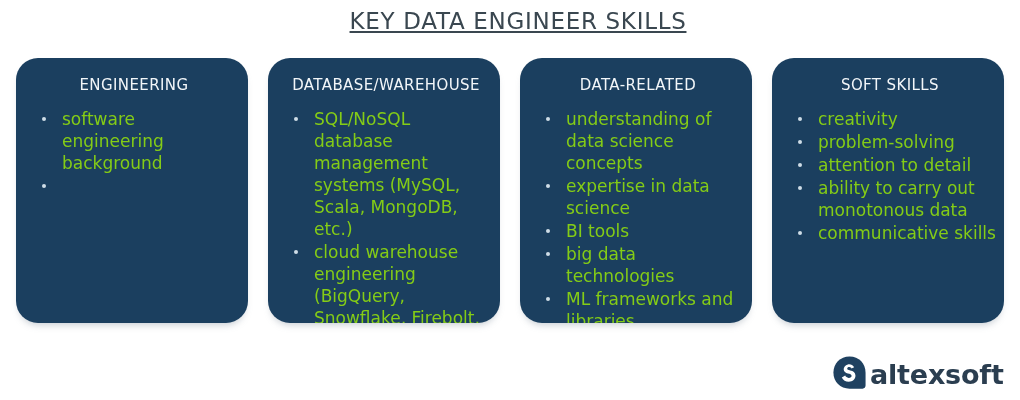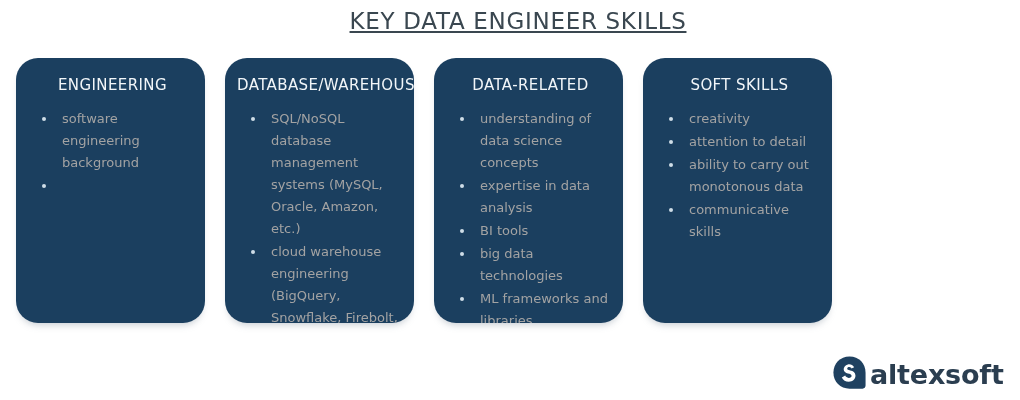--- a/index.html
+++ b/index.html
@@ -40,21 +40,21 @@
     left: 16px;
     top: 58px;
     width: 989px;
     height: 265px;
     display: flex;
     gap: 20px;
   }
 
   .card {
     position: relative;
-    width: 189px;
+    width: 232px;
     height: 265px;
     background: #1b3f5f;
     border-radius: 22px;
     box-shadow: 0 5px 7px -3px rgba(120, 135, 150, 0.40);
     padding: 18px 8px 12px 12px;
     overflow: hidden;
   }
 
   .card-title {
     text-align: center;
@@ -67,22 +67,22 @@
   }
 
   .card-list {
     list-style: none;
     margin-top: 14px;
     padding-left: 12px;
   }
 
   .card-list li {
     position: relative;
-    color: #a3a3a3;
-    font-size: 13px;
+    color: #84cc16;
+    font-size: 17px;
     line-height: 22px;
     padding-left: 22px;
     margin-bottom: 1px;
   }
 
   .card-list li .bullet {
     position: absolute;
     left: 2px;
     top: 9px;
     width: 4px;
@@ -137,39 +137,39 @@
           <span class="bullet"></span>
         </li>
       </ul>
     </div>
 
     <div class="card">
       <div class="card-title">DATABASE/WAREHOUSE</div>
       <ul class="card-list">
         <li>
           <span class="bullet"></span>
-          <span>SQL/NoSQL database management systems (MySQL, Oracle, Amazon, etc.)</span>
+          <span>SQL/NoSQL database management systems (MySQL, Scala, MongoDB, etc.)</span>
         </li>
         <li>
           <span class="bullet"></span>
           <span>cloud warehouse engineering (BigQuery, Snowflake, Firebolt, Amazon Redshift)</span>
         </li>
       </ul>
     </div>
 
     <div class="card">
       <div class="card-title">DATA-RELATED</div>
       <ul class="card-list">
         <li>
           <span class="bullet"></span>
           <span>understanding of data science concepts</span>
         </li>
         <li>
           <span class="bullet"></span>
-          <span>expertise in data analysis</span>
+          <span>expertise in data science</span>
         </li>
         <li>
           <span class="bullet"></span>
           <span>BI tools</span>
         </li>
         <li>
           <span class="bullet"></span>
           <span>big data technologies</span>
         </li>
         <li>
@@ -178,20 +178,24 @@
         </li>
       </ul>
     </div>
 
     <div class="card">
       <div class="card-title">SOFT SKILLS</div>
       <ul class="card-list">
         <li>
           <span class="bullet"></span>
           <span>creativity</span>
+        </li>
+        <li>
+          <span class="bullet"></span>
+          <span>problem-solving</span>
         </li>
         <li>
           <span class="bullet"></span>
           <span>attention to detail</span>
         </li>
         <li>
           <span class="bullet"></span>
           <span>ability to carry out monotonous data</span>
         </li>
         <li>

